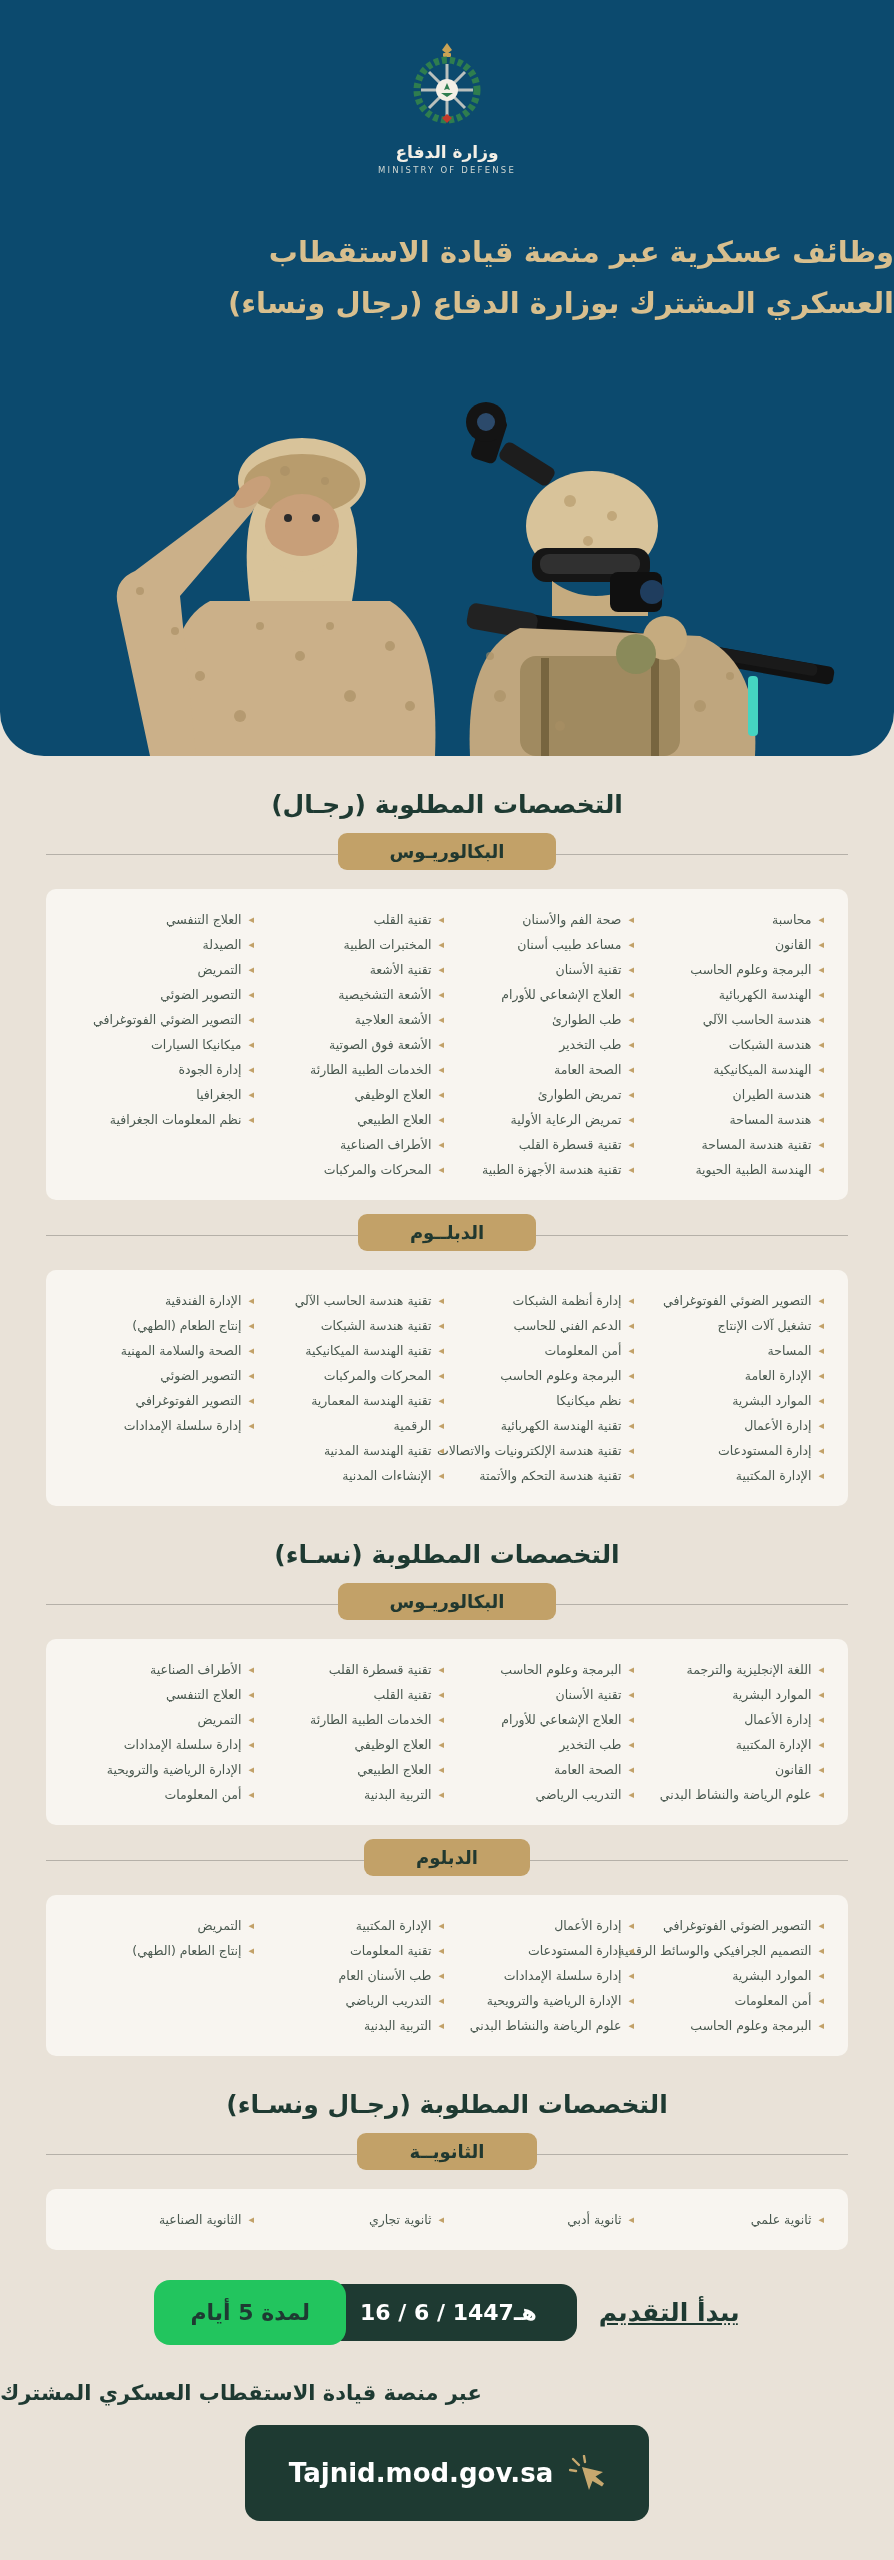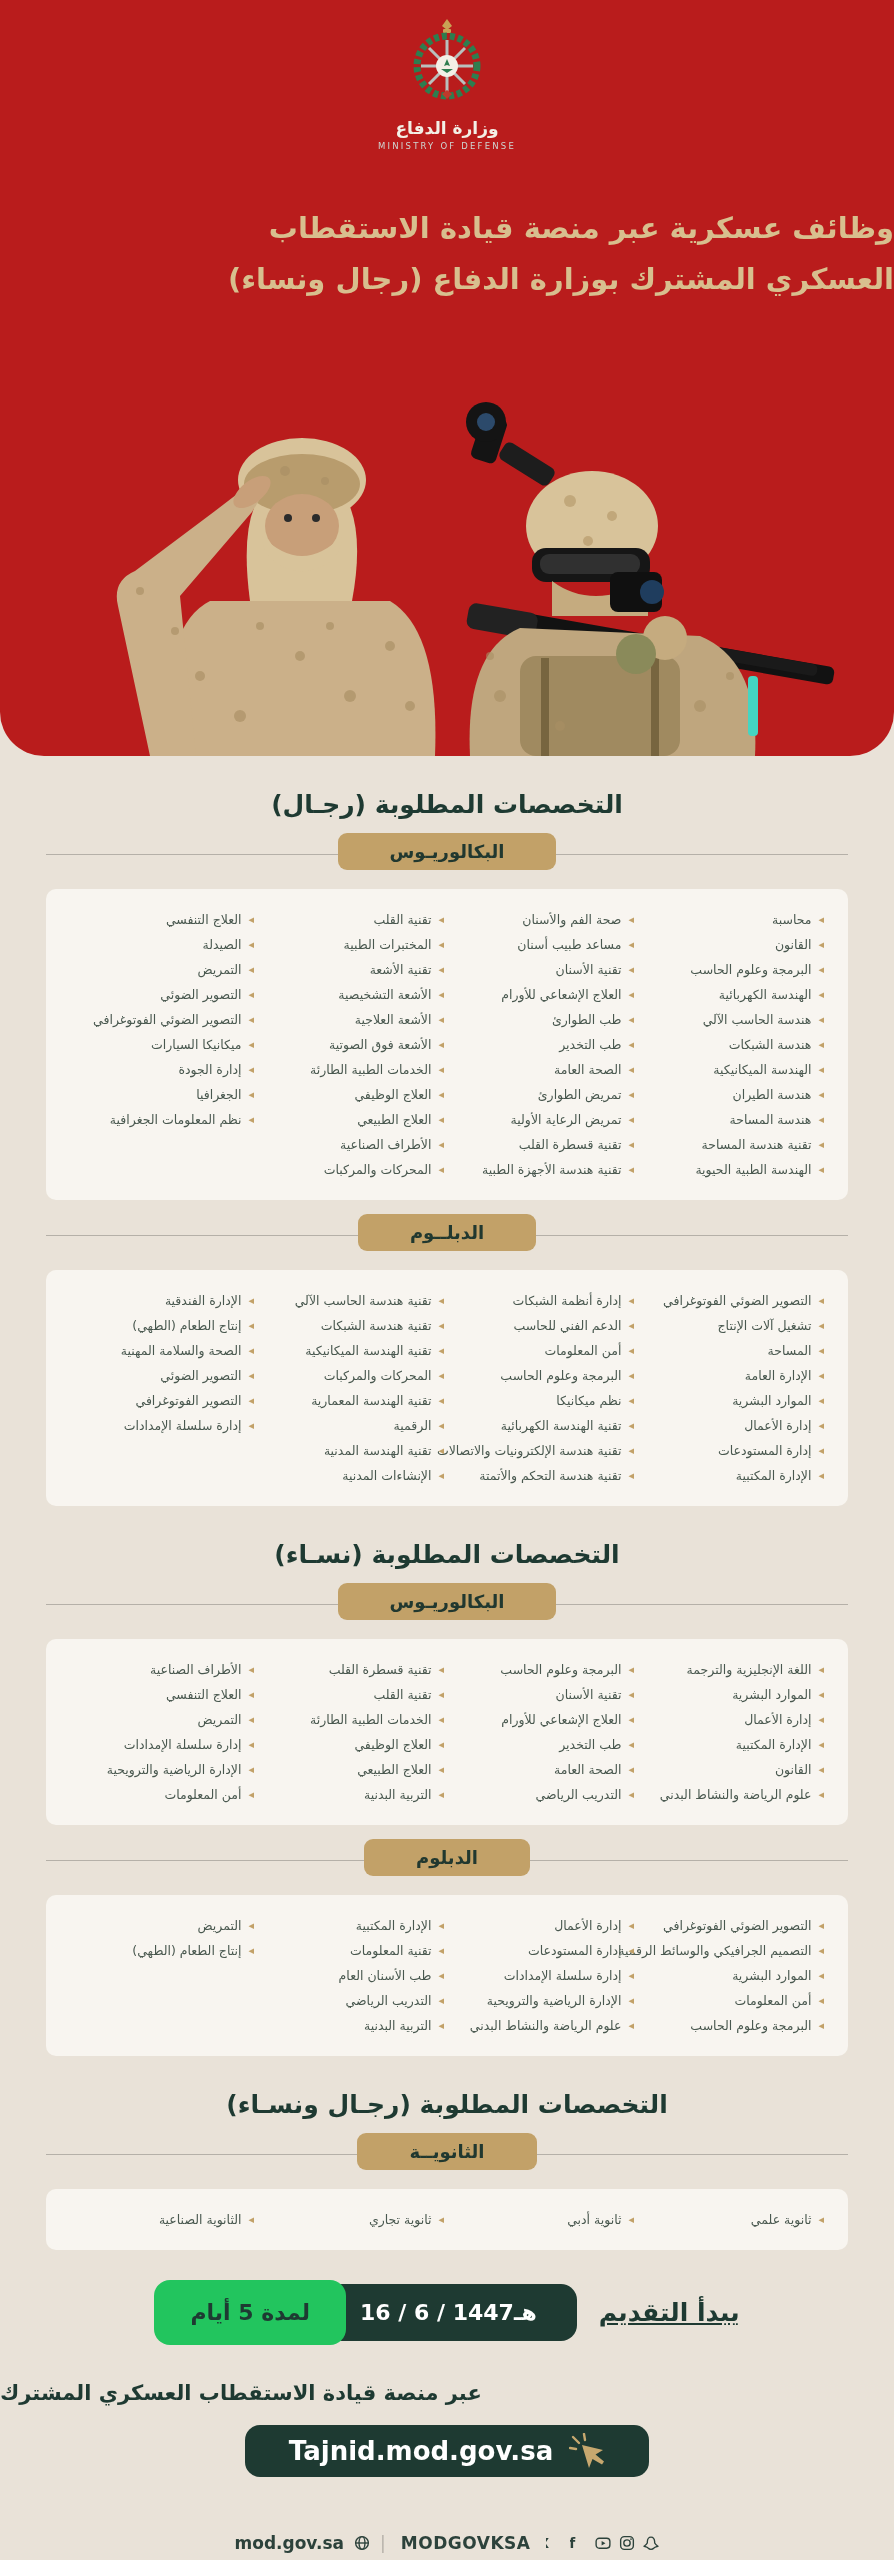--- a/index.html
+++ b/index.html
@@ -8,24 +8,24 @@
     min-height:2560px;
     background:#e9e2d8;
     font-family:"DejaVu Sans", sans-serif;
     direction:rtl;
     color:#1e3a32;
   }
   
   .header-panel {
     position:relative;
     width:894px; height:756px;
-    background:#b91c1c;
+    background:#0c4a6e;
     border-radius:0 0 44px 44px;
     overflow:hidden;
-    padding-top:18px;
+    padding-top:42px;
   }
   .logo-block { text-align:center; }
   .logo-block svg { display:block; margin:0 auto; }
   .logo-ar { color:#f3efe6; font-size:17px; font-weight:bold; letter-spacing:2px; margin-top:4px; }
   .logo-en { color:#cfd6d2; font-size:8.5px; letter-spacing:2.2px; margin-top:3px; }
   .main-title {
     margin-top:52px;
     text-align:right;
     color:#d8bf8e;
     font-weight:bold;
@@ -101,21 +101,21 @@
     margin-top:36px;
   }
   .cta-button {
     display:flex; align-items:center; justify-content:space-between; gap:16px;
     width:max-content;
     margin:20px auto 0;
     background:#1e3a32;
     color:#ffffff;
     font-weight:bold;
     font-size:26px;
-    padding:8px 44px;
+    padding:30px 44px;
     border-radius:15px;
     cursor:pointer;
   }
   .cta-url { direction:ltr; unicode-bidi:isolate; }
   
   .footer {
     display:flex; align-items:center; justify-content:center;
     gap:9px;
     margin-top:56px;
     padding-bottom:46px;

